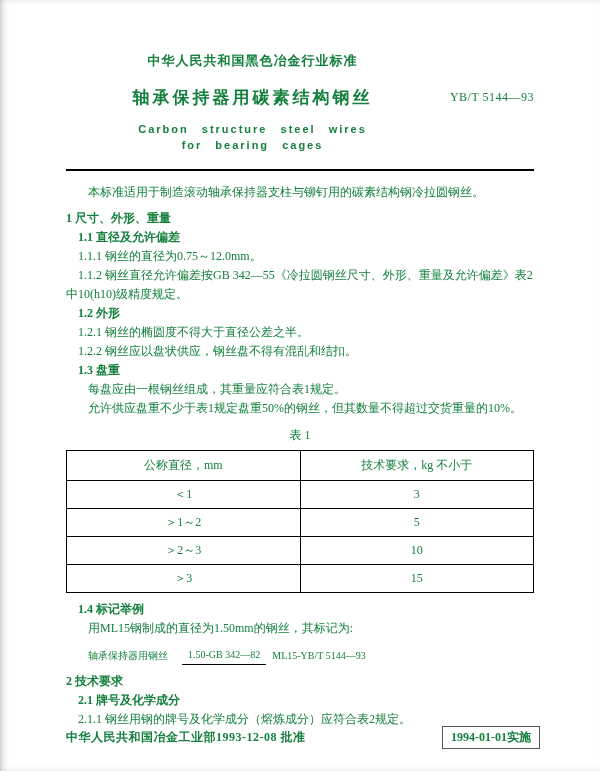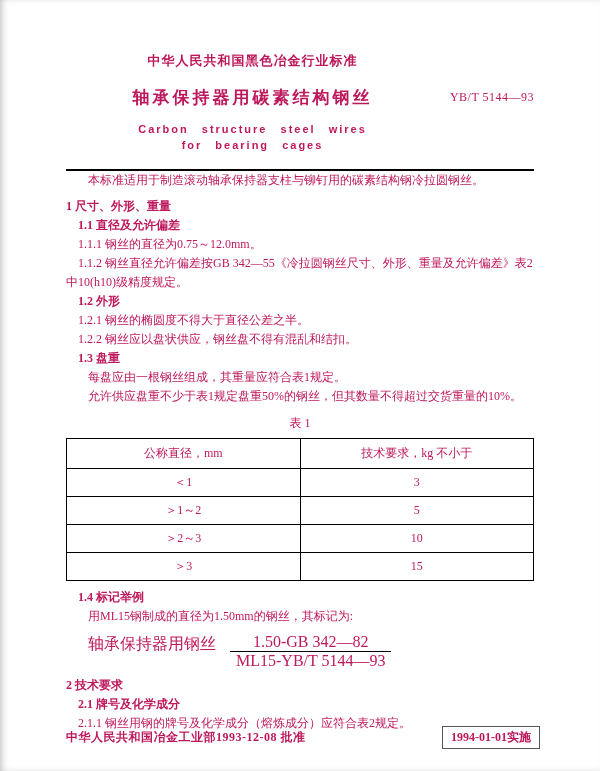--- a/index.html
+++ b/index.html
@@ -3,21 +3,21 @@
 <meta charset="utf-8">
 <style>
   * { margin: 0; padding: 0; box-sizing: border-box; }
   html, body { background: #e8e6e2; }
   body { display: flex; justify-content: center; font-family: "Liberation Serif", "DejaVu Serif", serif; }
   .page {
     position: relative;
     width: 600px;
     height: 771px;
     background: #ffffff;
-    color: #be185d;
+    color: #15803d;
     padding: 52px 66px 60px 66px;
     overflow: hidden;
     box-shadow: inset 4px 0 8px -4px rgba(0,0,0,.35);
   }
   
   .doc-header { position: relative; padding-right: 95px; }
   .std-type {
     text-align: center;
     font-weight: bold;
     font-size: 13px;
@@ -47,21 +47,21 @@
     word-spacing: 8px;
     line-height: 16px;
     font-family: "Liberation Sans", "DejaVu Sans", sans-serif;
   }
   .rule {
     border: none;
     border-top: 2px solid #000;
     margin-top: 16px;
   }
   
-  .body-text { font-size: 12px; line-height: 19px; }
+  .body-text { font-size: 12px; line-height: 19px; margin-top: 12px; }
   .body-text p, .body-text h2, .body-text h3 { font-size: 12px; font-weight: normal; }
   .bold { font-weight: bold !important; }
   .ind0 { text-indent: 0; }
   .ind1 { text-indent: 12px; }
   .ind2 { text-indent: 22px; }
   .mt { margin-top: 7px; }
   
   .table-caption { text-align: center; font-size: 12px; margin: 8px 0 5px 0; }
   table.t1 {
     width: 100%;
@@ -71,22 +71,22 @@
   }
   table.t1 th, table.t1 td {
     border: 1px solid #000;
     text-align: center;
     padding: 4px 6px;
   }
   table.t1 th { font-weight: normal; height: 30px; }
   table.t1 td { height: 24px; }
   table.t1 th:first-child, table.t1 td:first-child { width: 50%; }
   
-  .marking { margin: 8px 0 4px 22px; display: flex; font-size: 16px; }
-  .fraction { display: inline-flex; flex-direction: column; text-align: center; margin-left: 14px; line-height: 16px; }
+  .marking { margin: 8px 0 4px 22px; display: flex; align-items: center; font-size: 10px; }
+  .fraction { display: inline-flex; flex-direction: row; text-align: center; margin-left: 14px; line-height: 16px; }
   .fraction .num { border-bottom: 1px solid #000; padding: 0 6px 1px 6px; }
   .fraction .den { padding: 1px 6px 0 6px; }
   
   .doc-footer {
     position: absolute;
     left: 66px;
     right: 60px;
     bottom: 22px;
     display: flex;
     justify-content: space-between;

